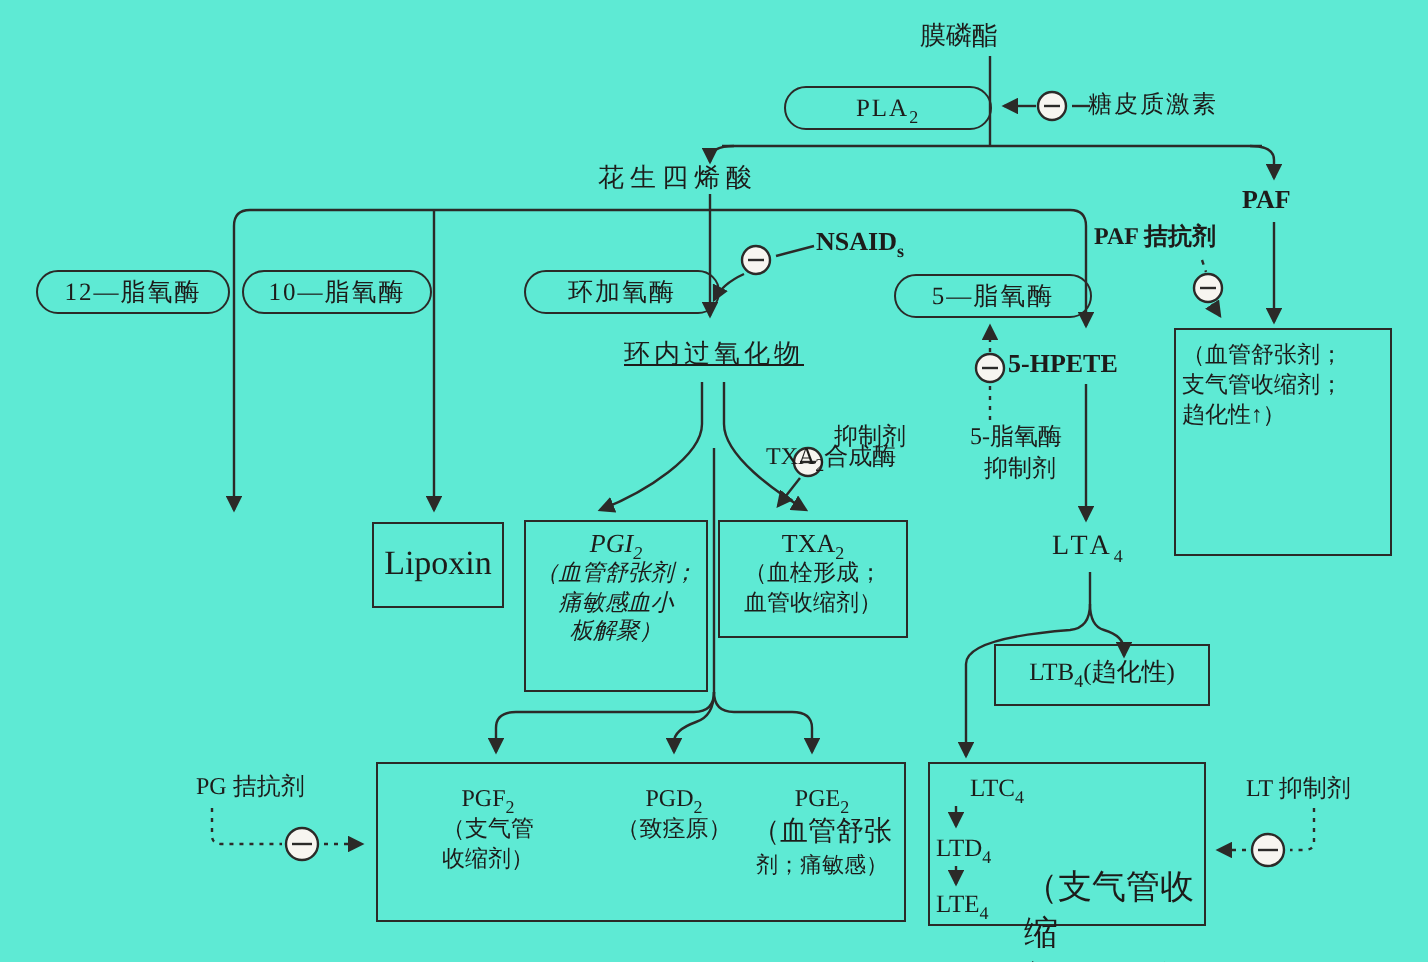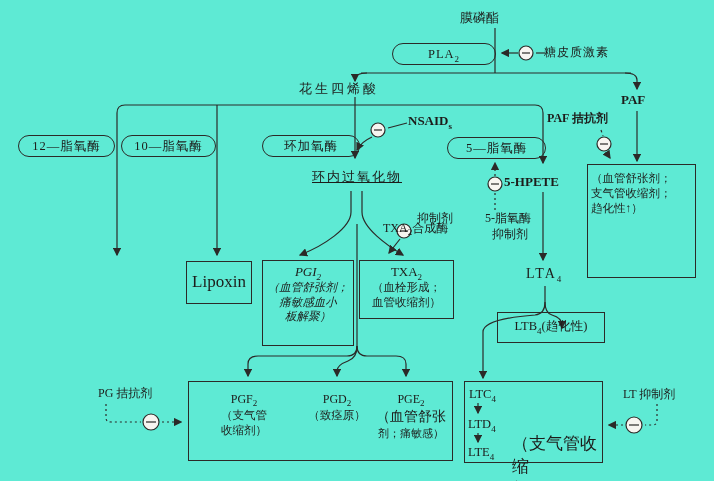--- a/index.html
+++ b/index.html
@@ -188,26 +188,26 @@
     <div>（血栓形成；</div>
     <div>血管收缩剂）</div>
   </div>
 
   <div class="box effects" style="left:587px;top:164px;width:101px;height:100px;padding:6px 3px;">
     <div>（血管舒张剂；</div>
     <div>支气管收缩剂；</div>
     <div>趋化性↑）</div>
   </div>
 
-  <div class="box" style="left:497px;top:312px;width:106px;height:29px;line-height:27px;font-size:12.5px;">
+  <div class="box" style="left:497px;top:322px;width:106px;height:29px;line-height:27px;font-size:12.5px;">
     <span>LTB</span><sub>4</sub><span>(趋化性)</span>
   </div>
 
   <div class="box" style="left:464px;top:381px;width:137px;height:80px;">
-    <div class="label" style="left:4px;top:5px;font-size:12.5px;">
+    <div class="label" style="left:20px;top:5px;font-size:12.5px;">
       <span>LTC</span><sub>4</sub>
     </div>
     <div class="label" style="left:3px;top:35px;font-size:12.5px;">
       <span>LTD</span><sub>4</sub>
     </div>
     <div class="label" style="left:3px;top:63px;font-size:12.5px;">
       <span>LTE</span><sub>4</sub>
     </div>
     <div class="label" style="left:47px;top:7px;font-size:17px;white-space:normal;width:88px;text-align:left;line-height:1.35;margin-top:44px;">
       <div>（支气管收缩</div>

